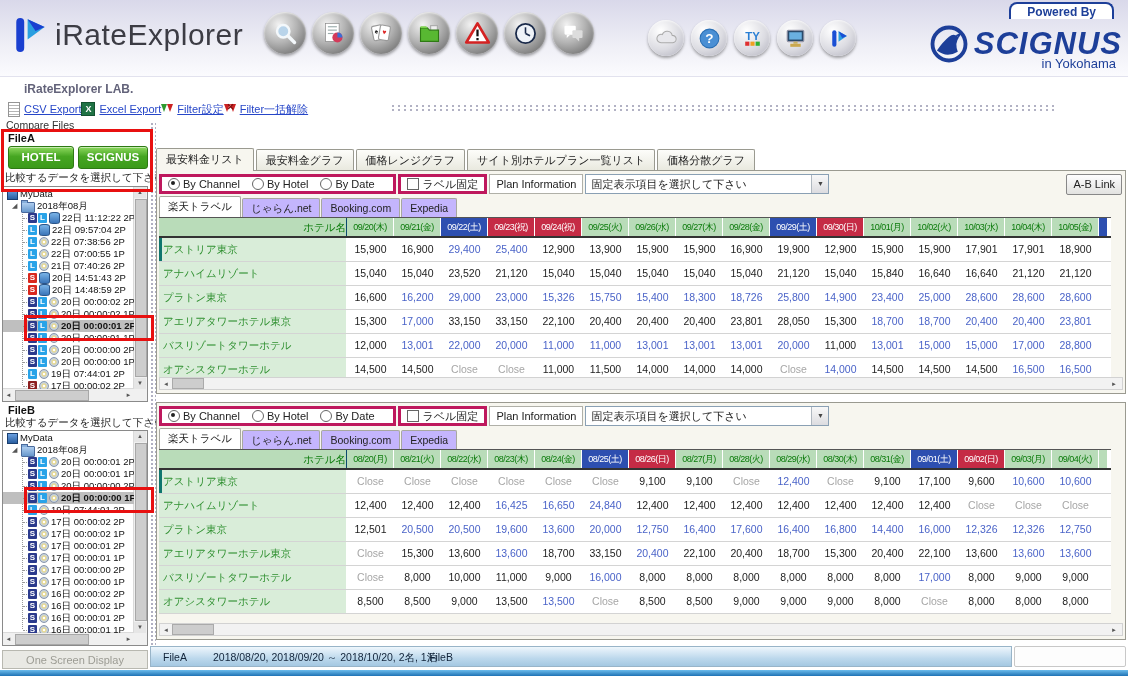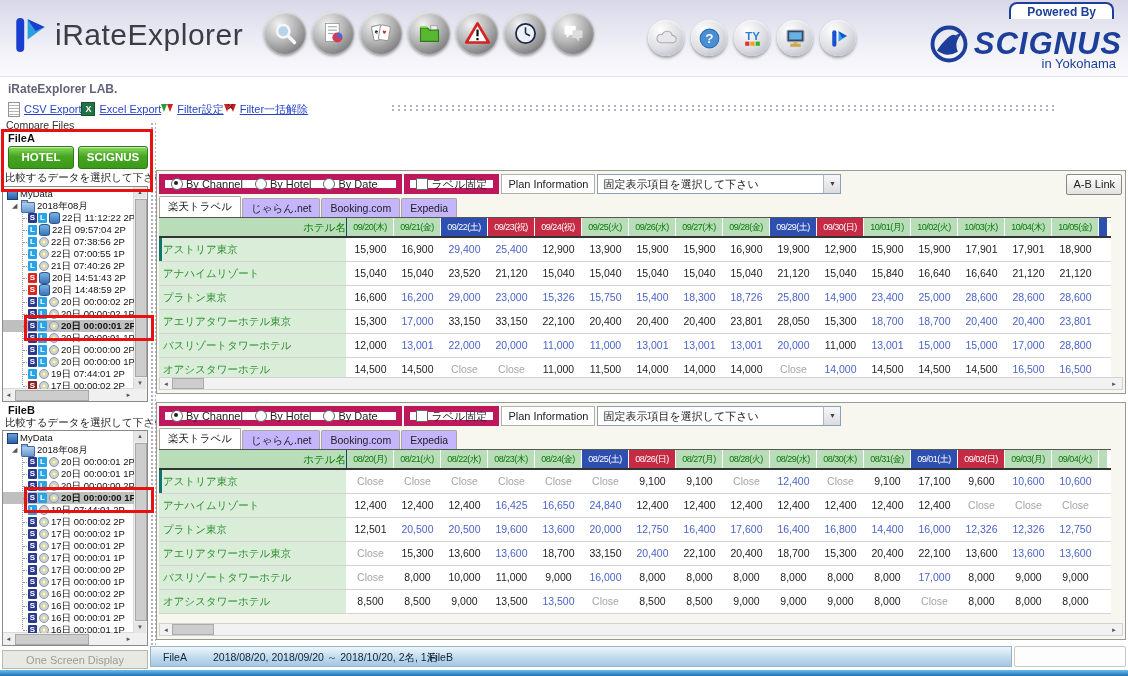--- a/index.html
+++ b/index.html
@@ -13,21 +13,21 @@
   .circle-btn{width:42px;height:42px;border-radius:50%;background:radial-gradient(circle at 35% 30%,#f2f2f2,#b4b4b4 45%,#787878 82%,#5f5f5f);box-shadow:0 2px 3px rgba(0,0,0,.35),inset 0 1px 2px rgba(255,255,255,.7);display:flex;align-items:center;justify-content:center}
   .circle-btn svg{width:27px;height:27px}
   .util-icons{position:absolute;left:648px;top:20px;display:flex;gap:7px}
   .util-icons .circle-btn{width:36px;height:36px;background:radial-gradient(circle at 35% 30%,#ffffff,#dcdce2 55%,#aeaeba)}
   .util-icons svg{width:25px;height:25px}
   .scignus{position:absolute;right:4px;top:2px;width:262px}
   .pb-pill{position:absolute;right:10px;top:0;border:2px solid #1d3f99;border-bottom:none;border-radius:8px 8px 0 0;background:#fff;color:#1d3f99;font-weight:bold;font-size:12px;padding:1px 16px 0}
   .sc-row{position:absolute;right:2px;top:20px;display:flex;align-items:center;gap:3px}
   .sc-name{font-size:31px;font-weight:bold;color:#1d3f99;letter-spacing:1px;font-style:italic}
   .sc-sub{position:absolute;right:8px;top:54px;font-size:13px;color:#1d3f99}
-  .lab-label{position:absolute;left:8px;top:82px;font-size:12px;font-weight:bold;color:#63637a;text-shadow:1px 1px 0 #fff}
+  .lab-label{position:absolute;left:24px;top:82px;font-size:12px;font-weight:bold;color:#63637a;text-shadow:1px 1px 0 #fff}
   
   .linkbar{position:absolute;left:8px;top:101px;display:flex;align-items:center;height:16px}
   .linkitem{display:flex;align-items:center;gap:4px}
   .linkitem .txt{text-decoration:underline;color:#2646c8;font-size:11px}
   .ic-csv{width:10px;height:13px;background:#fff;border:1px solid #949494;background-image:repeating-linear-gradient(#fff 0 2px,#b4b4b4 2px 3px)}
   .ic-excel{width:12px;height:12px;background:#1f7244;color:#fff;font-size:9px;font-weight:bold;text-align:center;line-height:12px;border:1px solid #145230}
   .ic-excel::after{content:"X"}
   .ic-filt{position:relative;width:12px;height:12px}
   .ic-filt i{position:absolute;width:0;height:0;border:3px solid transparent}
   .ic-filt .g{left:0;top:1px;border-top:8px solid #2e9a2e}
@@ -71,21 +71,21 @@
   .one-screen{position:absolute;left:2px;top:650px;width:146px;height:19px;background:#e9e9e4;border:1px solid #b8b8b0;color:#9c9c94;text-align:center;line-height:19px;font-size:11px;box-sizing:border-box}
   .vsplit{position:absolute;left:150px;top:122px;width:6px;height:540px;background-image:radial-gradient(circle,#b0b0c2 .8px,transparent 1px);background-size:4px 4px}
   
   .tabbar{position:absolute;left:156px;top:148px;height:22px;display:flex;align-items:flex-end;z-index:3}
   .mtab{height:20px;line-height:20px;padding:0 9px;border:1px solid #9a9a90;border-bottom:none;background:linear-gradient(#fdfdfa,#e9e9df);margin-right:2px;font-size:11px;border-radius:2px 2px 0 0;color:#222}
   .mtab.active{background:#f7f6ef;height:22px;margin-bottom:-1px}
   .panel{position:absolute;left:156px;width:970px;background:#f7f6ef;border:1px solid #9a9a90;box-sizing:border-box}
   #panelA{top:170px;height:224px}
   #panelB{top:402px;height:238px}
   .ctrl-row{position:absolute;left:2px;top:3px;height:20px;display:flex;gap:2px}
-  .cbox{border:6px solid #be185d;background:#fff;height:20px;display:flex;align-items:center;padding:0 6px;gap:4px;font-size:11px;box-sizing:border-box}
+  .cbox{border:3px solid #be185d;background:#fff;height:20px;display:flex;align-items:center;padding:0 6px;gap:4px;font-size:11px;box-sizing:border-box}
   .rgroup{gap:0}
   .rgroup .ritem{display:flex;align-items:center;gap:3px;margin-right:12px}
   .rdo{width:10px;height:10px;border:1px solid #666;border-radius:50%;background:#fff;position:relative;flex:0 0 10px}
   .rdo.on::after{content:"";position:absolute;left:2px;top:2px;width:4px;height:4px;border-radius:50%;background:#222}
   .cbx{width:10px;height:10px;border:1px solid #666;background:#fff;flex:0 0 10px}
   .plainlbl{border:1px solid #b0b0a8;background:#fff;height:20px;line-height:18px;padding:0 6px;box-sizing:border-box}
   .sel-box{border:1px solid #8aa0b4;background:#fff;height:20px;width:244px;display:flex;align-items:center;justify-content:space-between;padding-left:5px;font-size:11px;color:#222;box-sizing:border-box}
   .sel-arrow{width:16px;height:18px;background:linear-gradient(#f8f8f8,#dcdce0);border-left:1px solid #b0b8c0;text-align:center;font-size:7px;line-height:18px;color:#444}
   .ab-link{position:absolute;right:3px;top:3px;height:19px;padding:0 6px;border:1px solid #888;background:linear-gradient(#fefefe,#e2e2e0);font-size:11px;line-height:19px;border-radius:2px}
   .subtabs{position:absolute;left:2px;top:26px;display:flex;align-items:flex-end;height:20px}
@@ -492,20 +492,27 @@
         <div class="ar">◄</div>
         <div class="thumb"></div>
         <div class="ar rt">►</div>
       </div>
     <div class="sbcorner"></div>
   </div>
 
   <div class="one-screen">One Screen Display</div>
   <div class="vsplit"></div>
 
+  <div class="tabbar">
+      <div class="mtab active">最安料金リスト</div>
+      <div class="mtab">最安料金グラフ</div>
+      <div class="mtab">価格レンジグラフ</div>
+      <div class="mtab">サイト別ホテルプラン一覧リスト</div>
+      <div class="mtab">価格分散グラフ</div>
+    </div>
 
   <div class="panel" id="panelA">
     <div class="ctrl-row">
       <div class="cbox rgroup">
         <span class="ritem">
             <span class="rdo on"></span>
             <span>By Channel</span>
           </span>
         <span class="ritem">
             <span class="rdo"></span>

